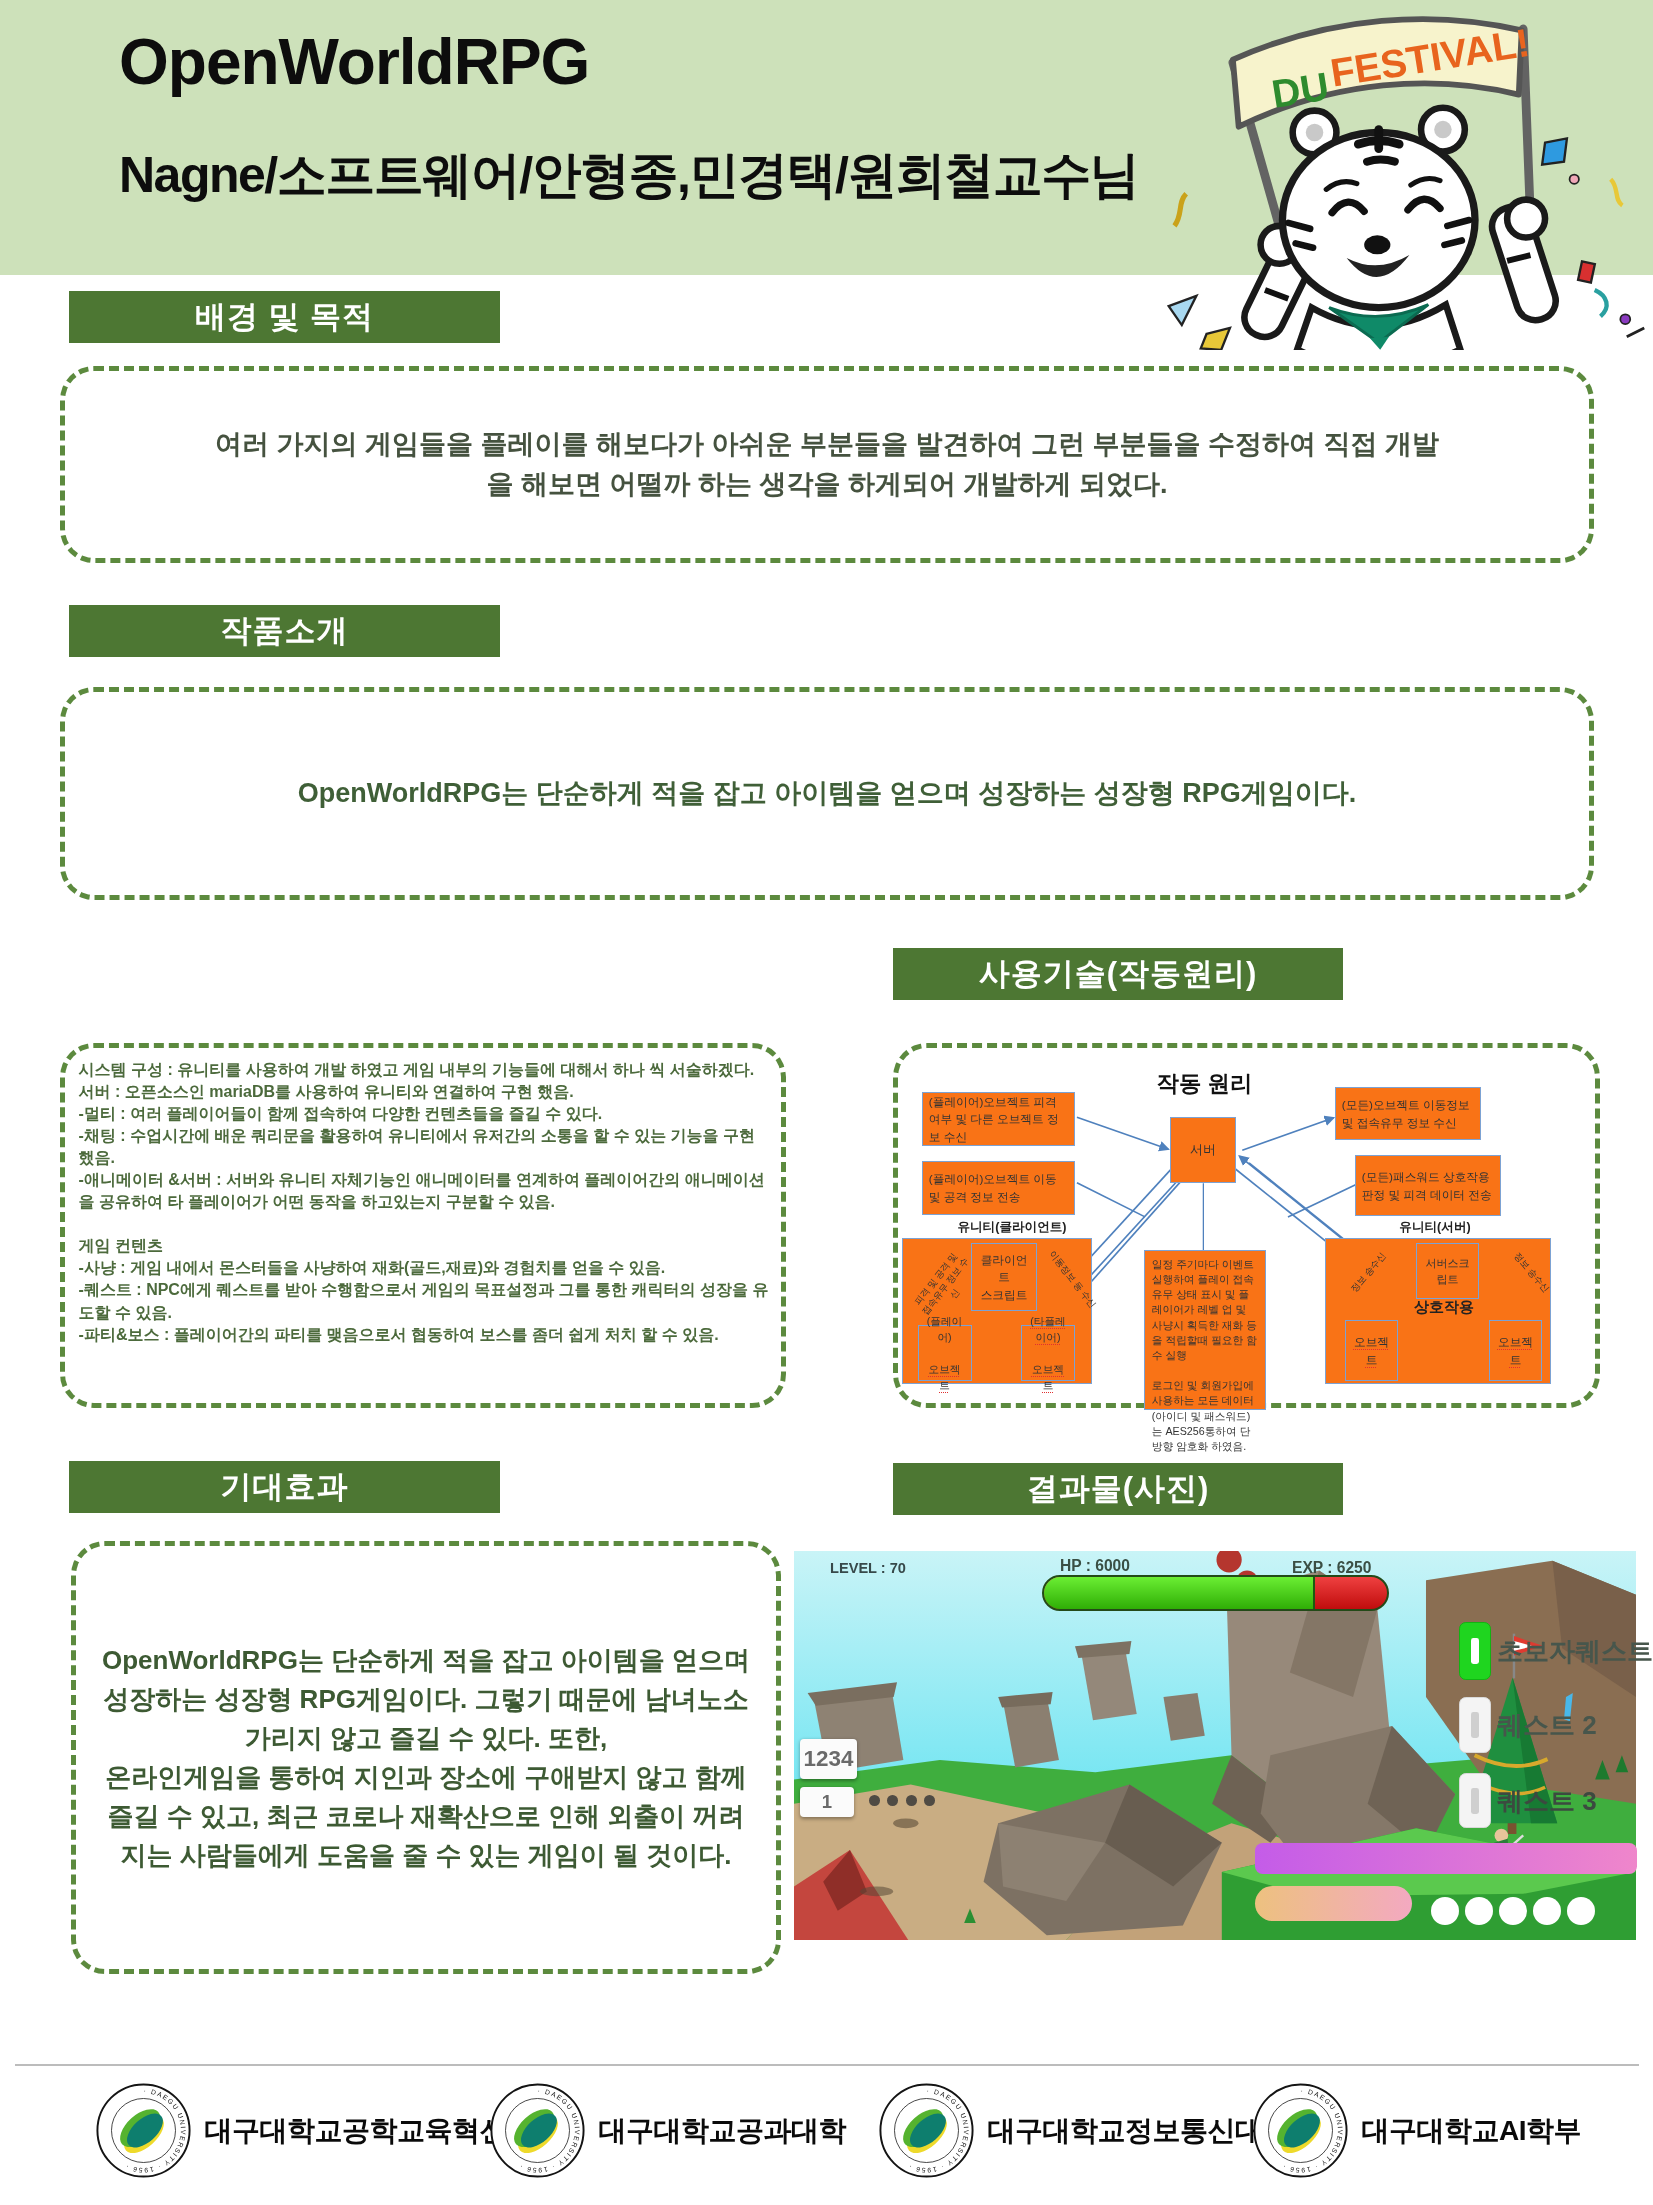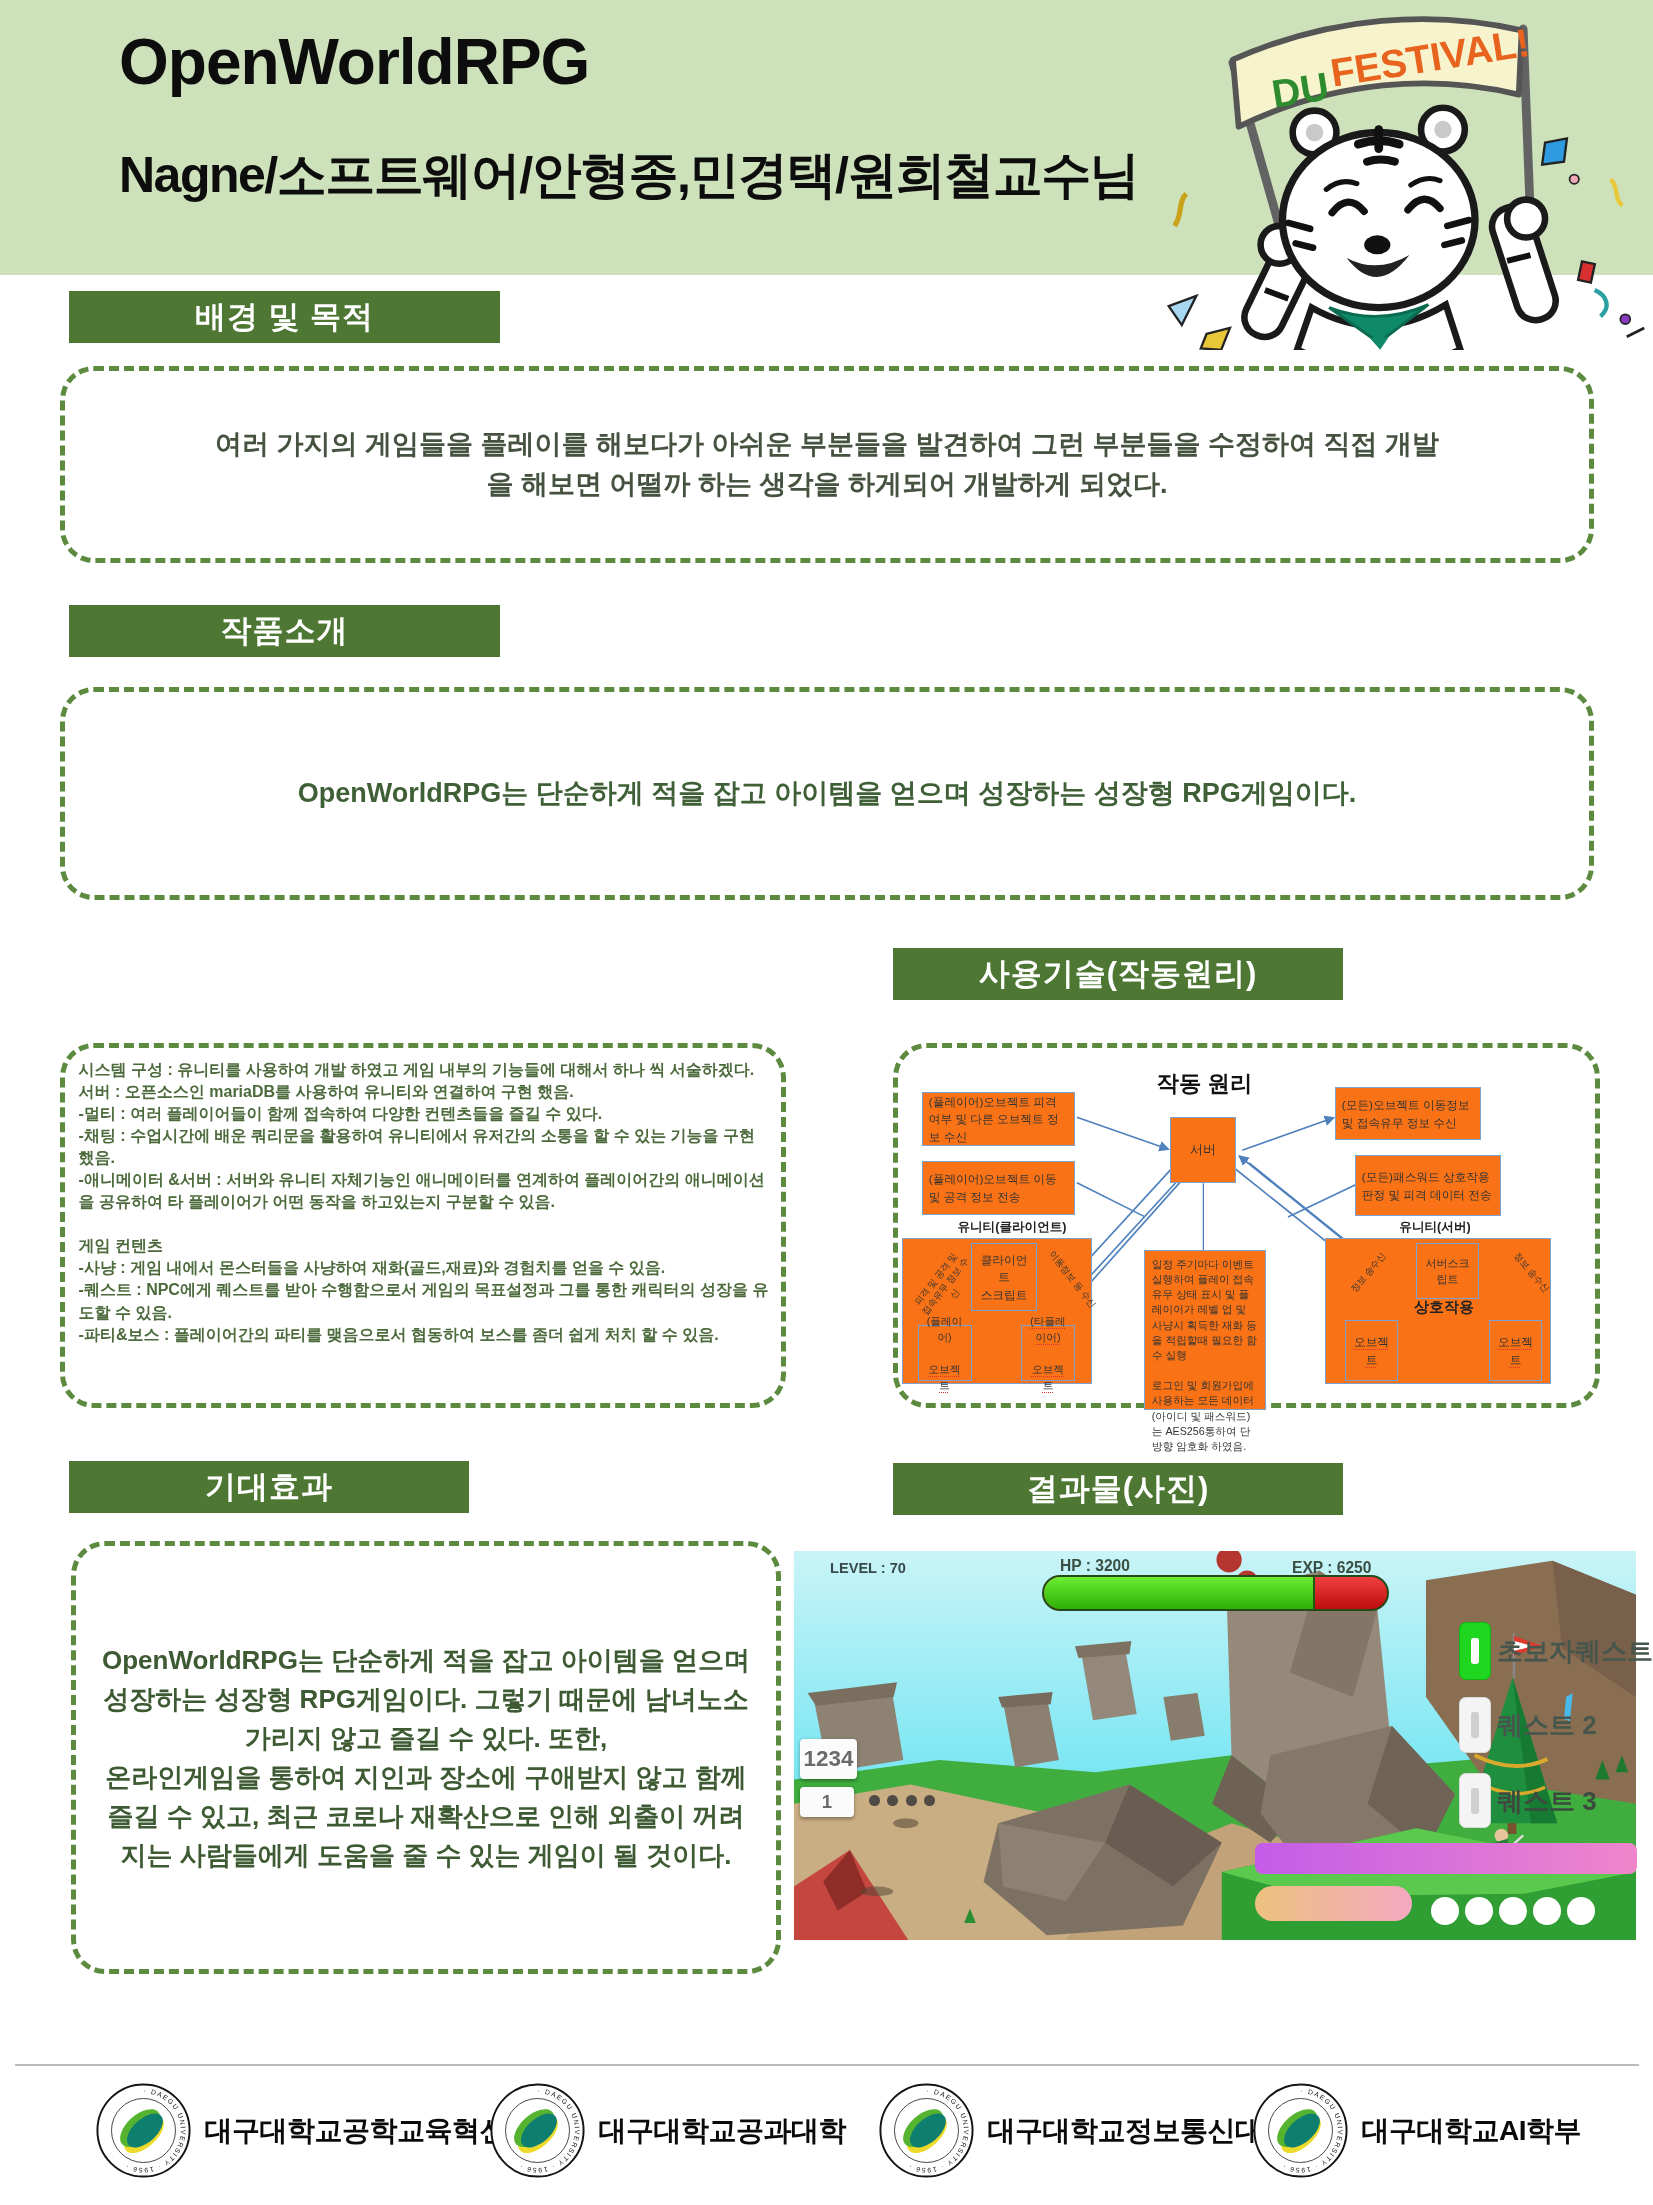--- a/index.html
+++ b/index.html
@@ -13,21 +13,21 @@
   .page-subtitle{left:119px;top:146px;width:1167px;font-size:50px;font-weight:bold;color:#0d0d0d;line-height:1.18;letter-spacing:-1.5px;}
   .mascot-svg{left:1157px;top:3.9px;width:496px;height:346px;}
 
   
   .sech{background:#4d7733;color:#ffffff;display:flex;align-items:center;justify-content:center;
         font-weight:bold;font-size:31px;letter-spacing:1px;}
   .sech-bg{left:69px;top:291px;width:431px;height:52px;}
   .sech-intro{left:69px;top:605px;width:431px;height:52px;}
   .sech-design{left:69px;top:956px;width:431px;height:52px;}
   .sech-tech{left:893px;top:948px;width:450px;height:52px;}
-  .sech-effect{left:69px;top:1461px;width:400px;height:52px;}
+  .sech-effect{left:69px;top:1461px;width:431px;height:52px;}
   .sech-result{left:893px;top:1463px;width:450px;height:52px;}
 
   
   .dash{border:5.3px dashed #5c8a3e;border-radius:34px;background:#fff;box-sizing:border-box;}
   .box-bg{left:60px;top:366px;width:1534px;height:197px;display:flex;align-items:center;justify-content:center;}
   .box-intro{left:60px;top:687px;width:1534px;height:213px;display:flex;align-items:center;justify-content:center;}
   .box-design{left:60px;top:1043px;width:726px;height:365px;}
   .box-tech{left:893px;top:1043px;width:707px;height:365px;}
   .box-effect{left:71px;top:1541px;width:710px;height:433px;display:flex;align-items:center;justify-content:center;}
 
@@ -317,21 +317,21 @@
     <polygon points="1440,600 1468,592 1472,650 1436,652" fill="#2c7d3b"></polygon>
     <line x1="1472" y1="610" x2="1500" y2="585" stroke="#dddddd" stroke-width="5"></line>
     <polygon points="1648,470 1663,430 1678,470" fill="#1d7a2e"></polygon>
     <polygon points="1690,455 1703,420 1716,455" fill="#1d7a2e"></polygon>
     <polygon points="350,765 362,735 374,765" fill="#2a8f33"></polygon>
     <ellipse cx="230" cy="560" rx="26" ry="10" fill="#6b5a43" opacity="0.7"></ellipse>
     <ellipse cx="170" cy="700" rx="34" ry="10" fill="#574836" opacity="0.55"></ellipse>
   </svg>
 
   <div class="gi gi-level">LEVEL : 70</div>
-  <div class="gi gi-hplabel">HP : 3200</div>
+  <div class="gi gi-hplabel">HP : 6000</div>
   <div class="gi gi-explabel">EXP : 6250</div>
   <div class="abs gi-hpbar">
     <div class="gi-hpfill" style="width: 79%;"></div>
   </div>
 
   <div class="q-icon q-green q1i">
       <div class="q-slot q-slot-w"></div>
     </div>
   <div class="q-label q1t">초보자퀘스트</div>
   <div class="q-icon q-white q2i">

